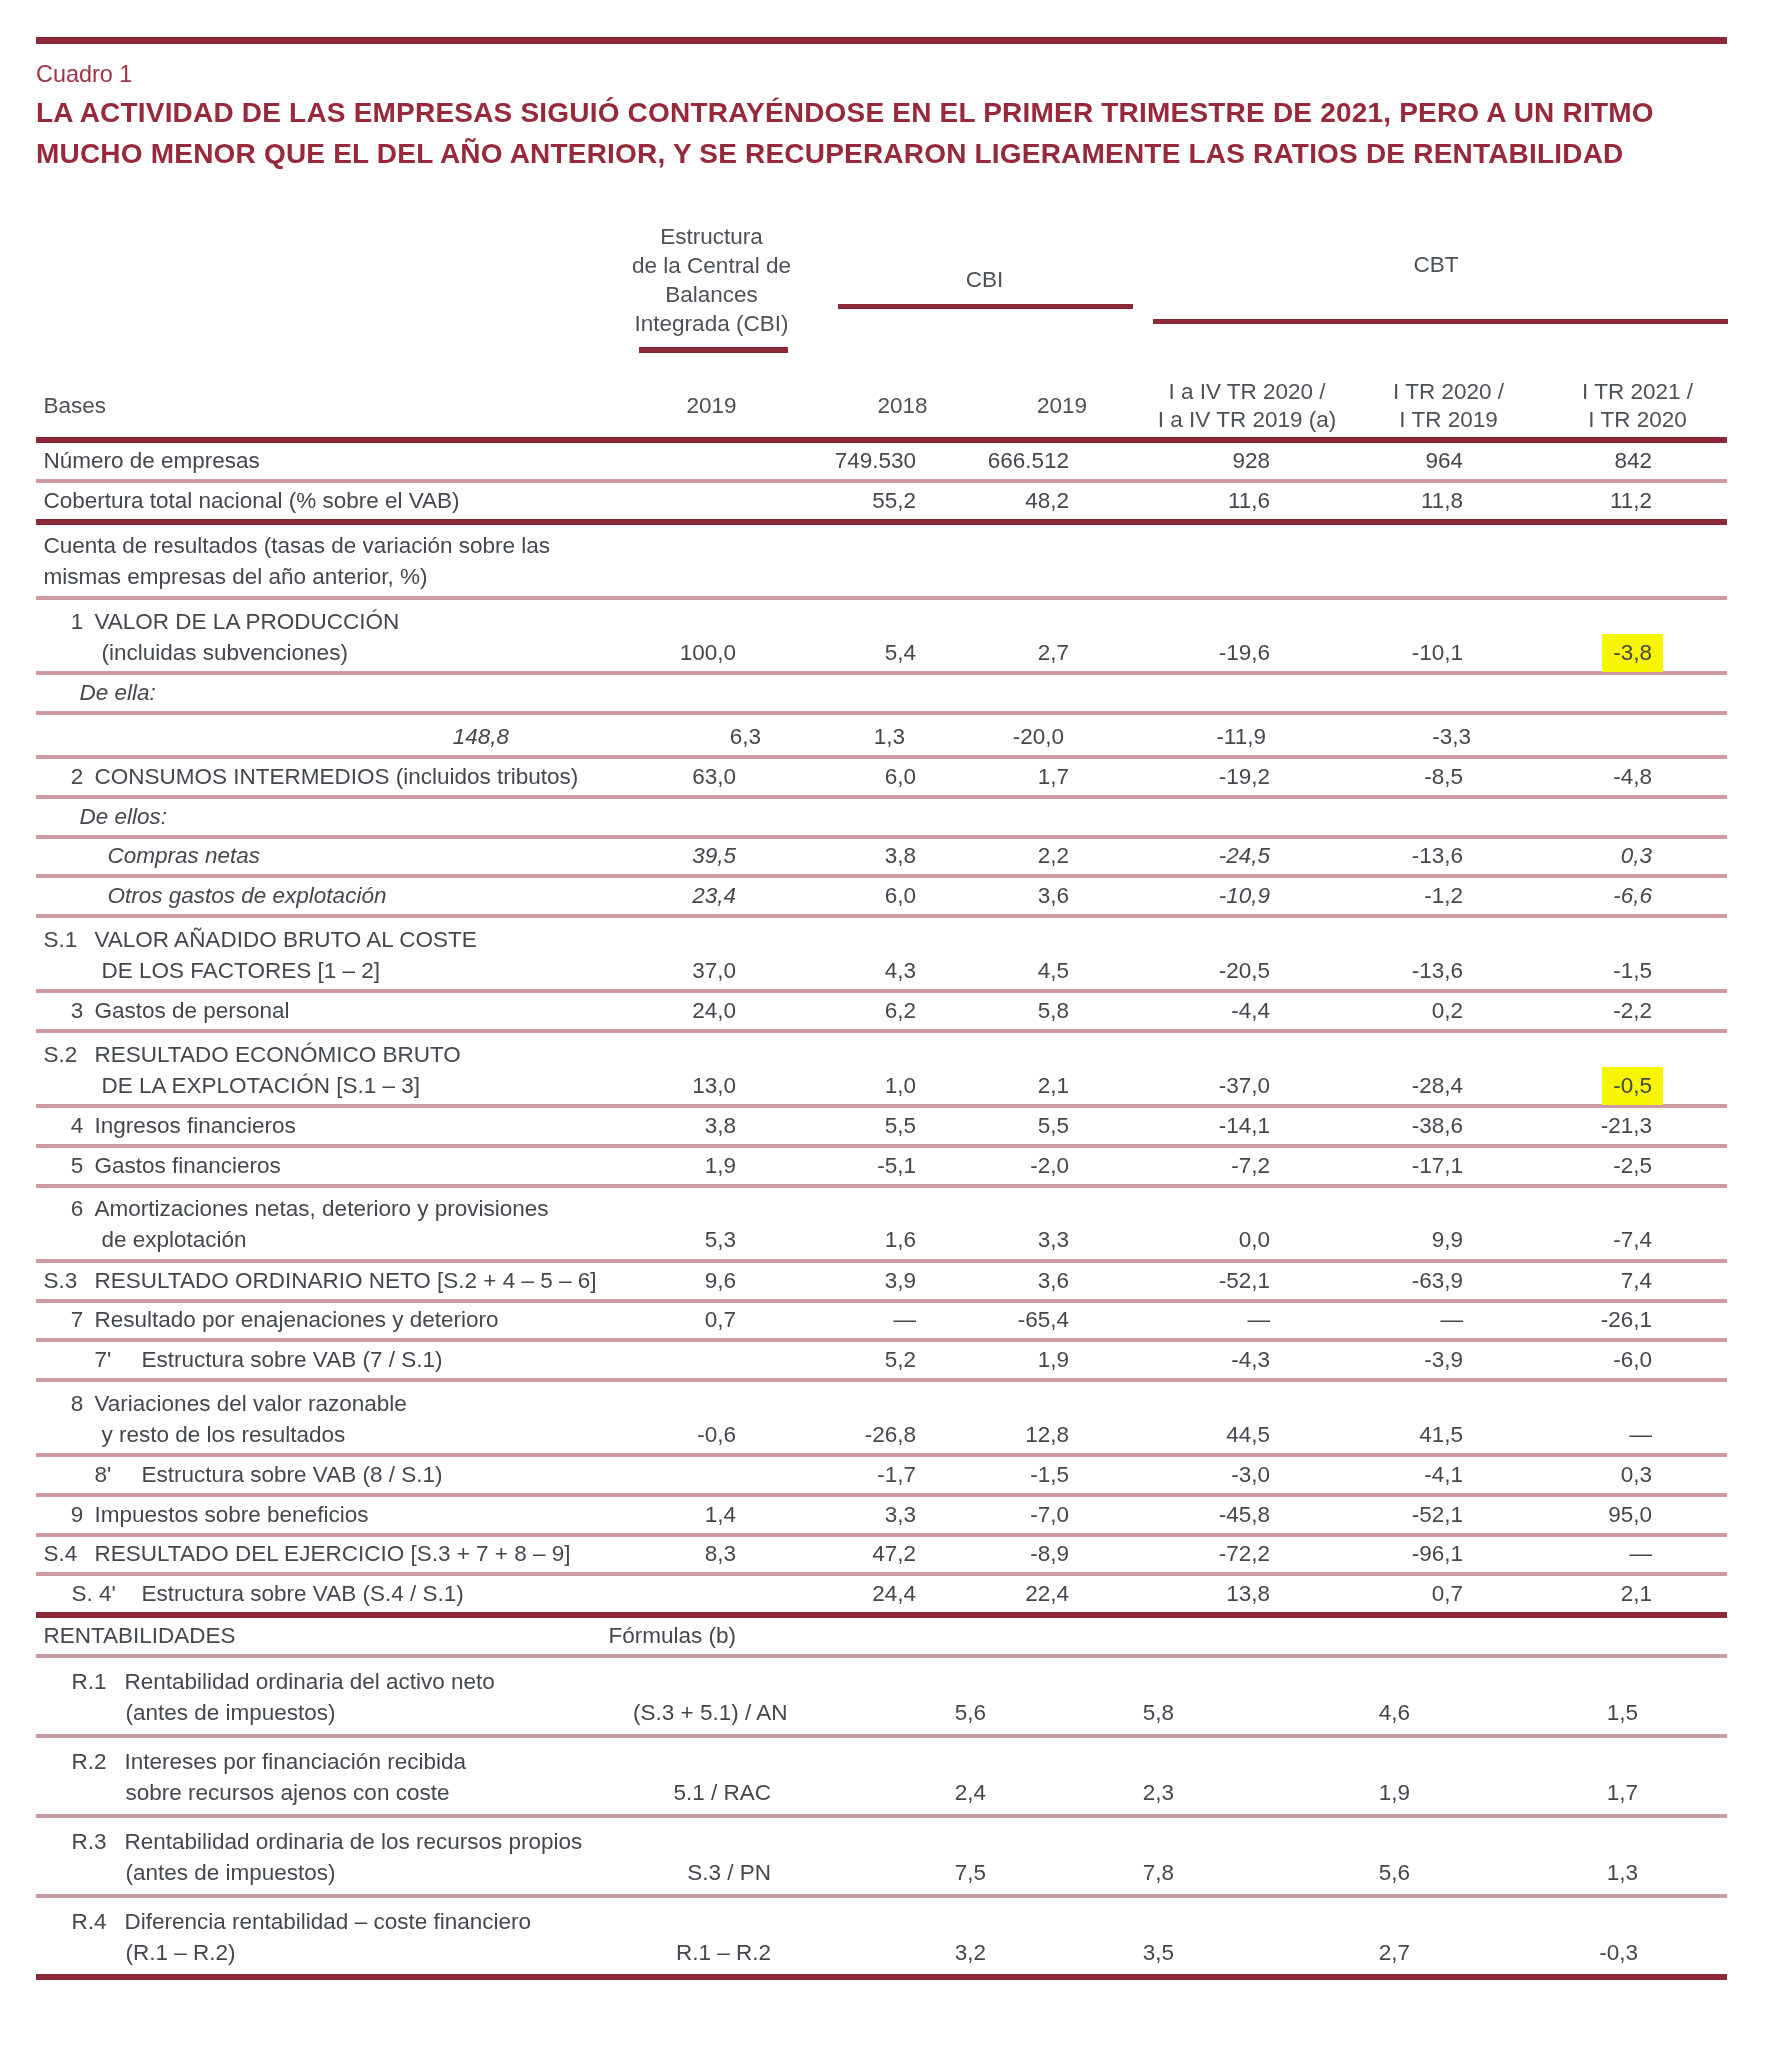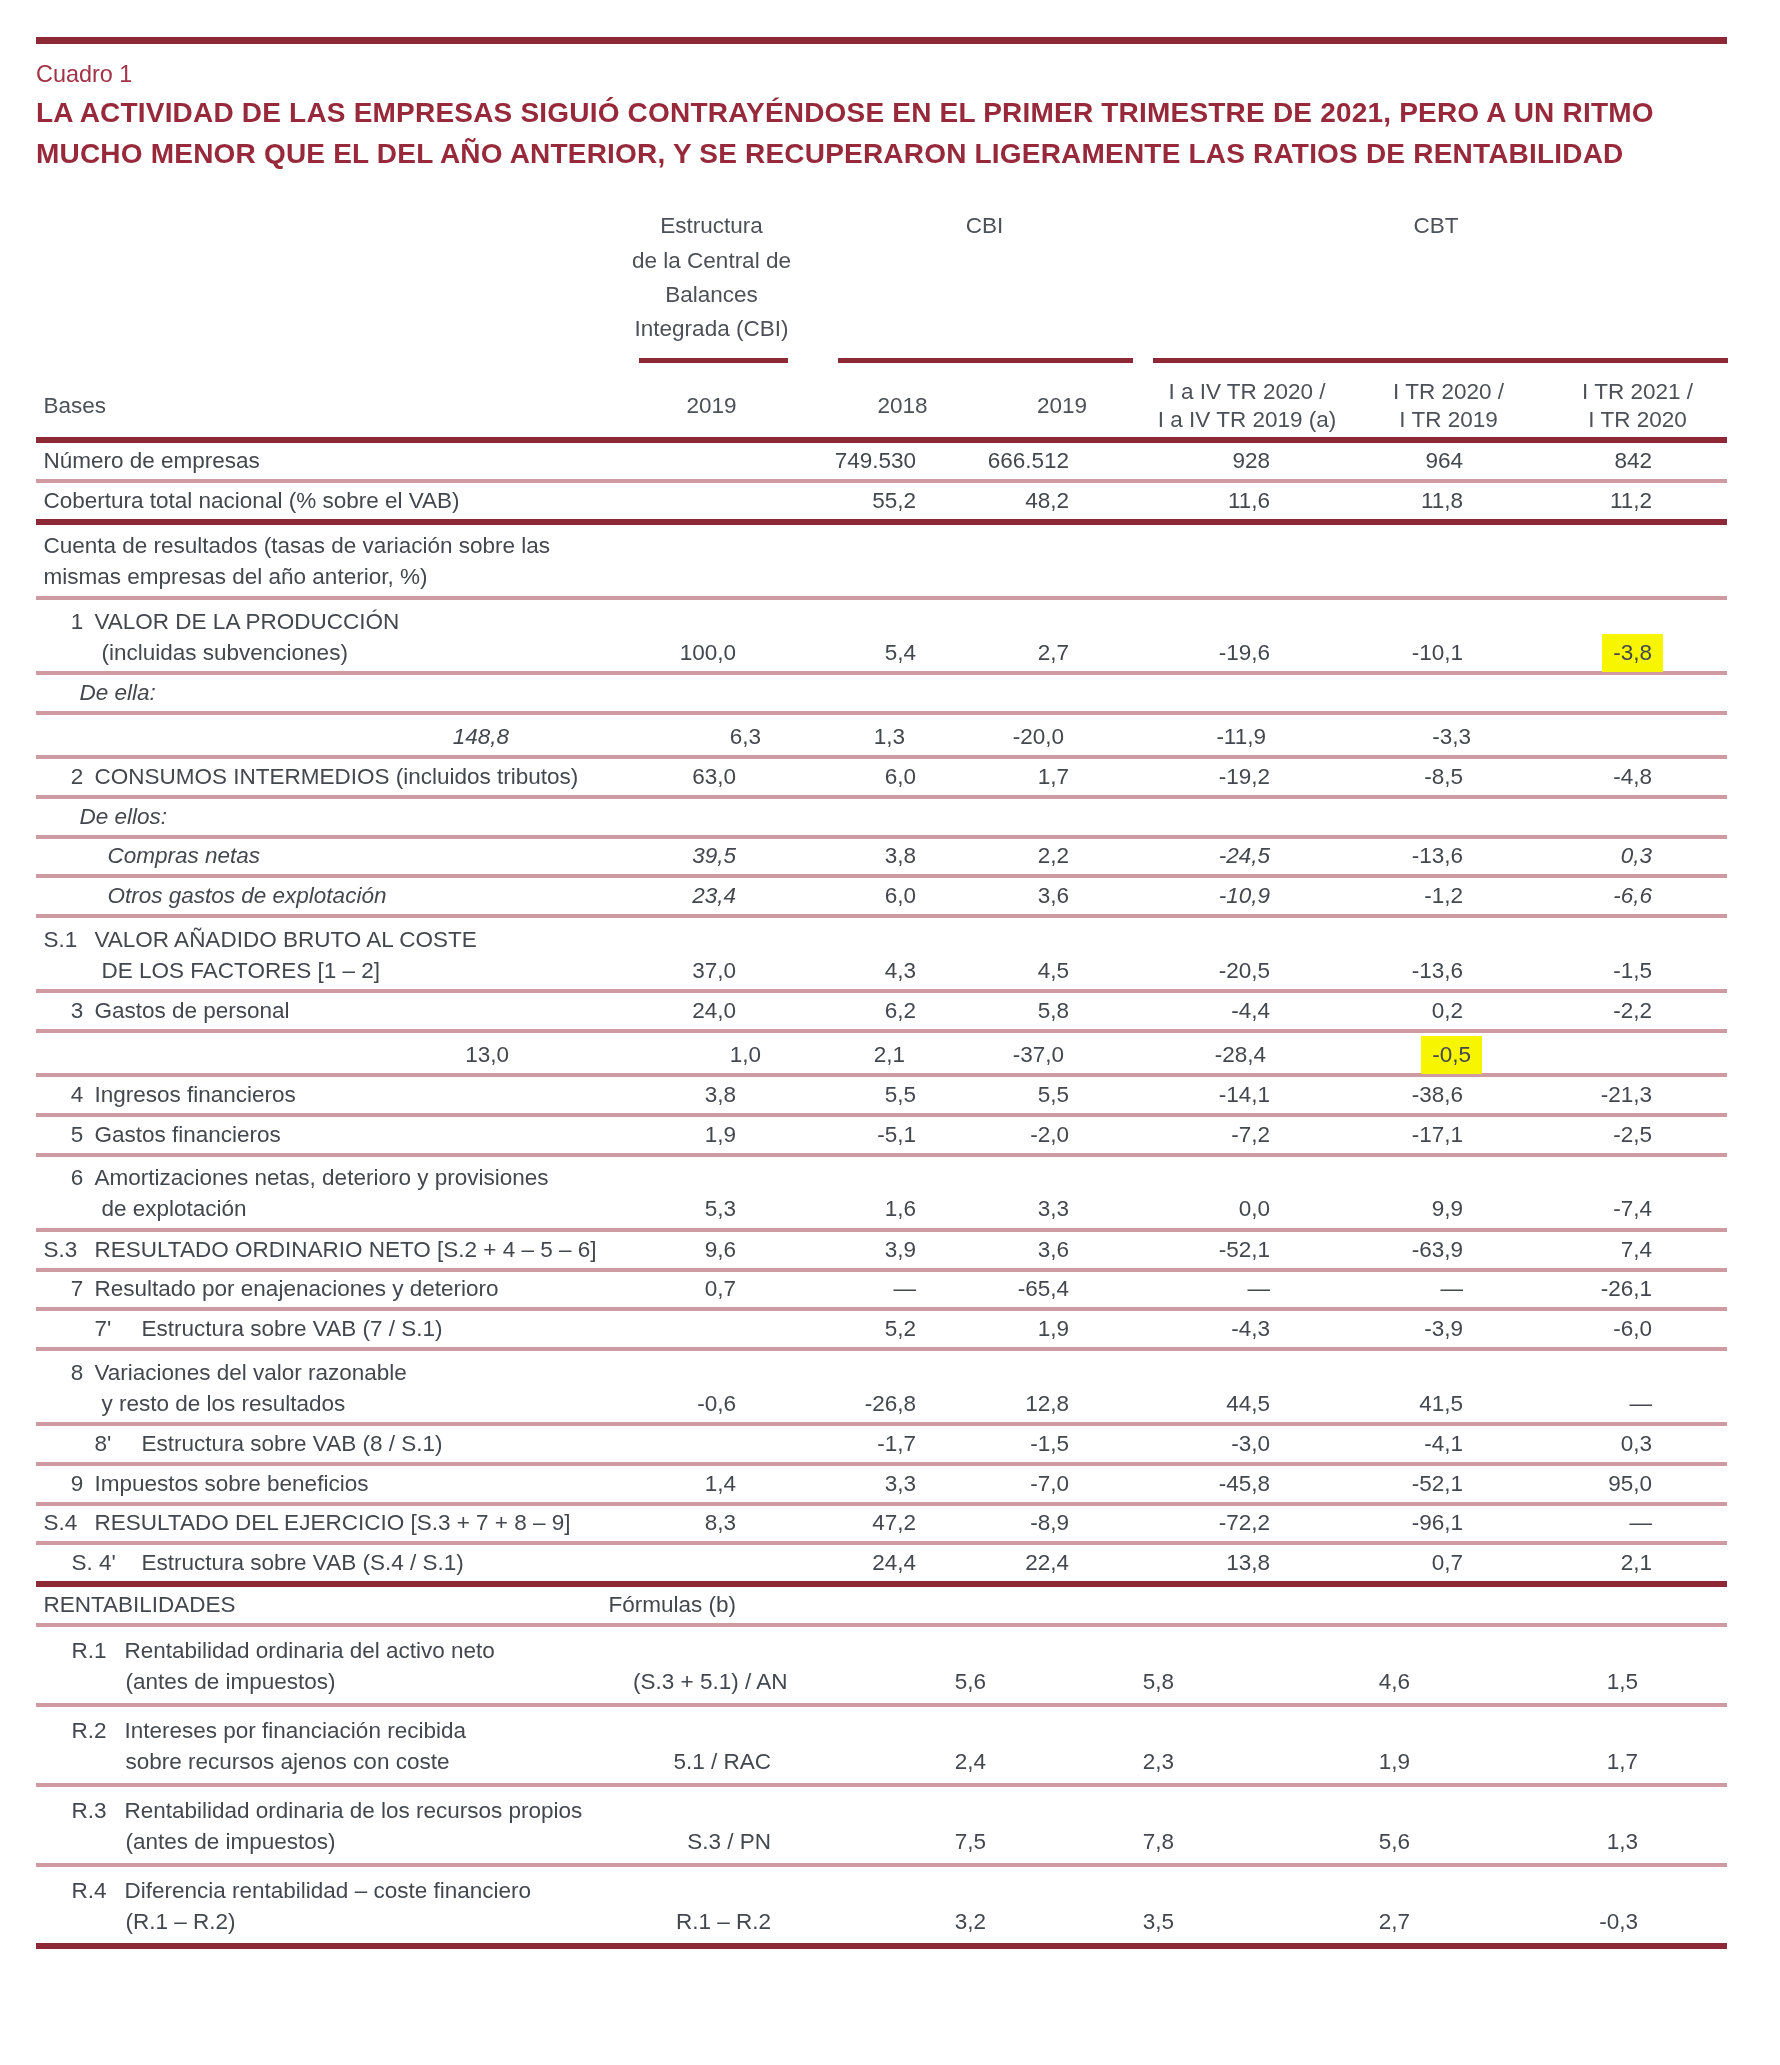--- a/index.html
+++ b/index.html
@@ -18,21 +18,21 @@
   }
   .doc{margin-left:36px;width:1691px;}
   .top-rule{margin-top:37px;height:6.6px;background:var(--rule-dark);}
   .cuadro{margin-top:15px;font-size:23.4px;line-height:30px;color:var(--accent);}
   .title{margin-top:3.7px;font-size:28px;line-height:41px;font-weight:bold;color:var(--title);letter-spacing:0.2px;}
 
   .grid{display:grid;grid-template-columns:562px 227px 155px 164px 206px 197px 181px;}
 
   
   .hdrA{margin-top:37px;height:152px;align-items:end;}
-  .hdrA .gcell{display:flex;flex-direction:column;justify-content:space-between;height:100%;}
+  .hdrA .gcell{display:flex;flex-direction:column;justify-content:center;height:100%;}
   .hdr-gray{font-size:22.5px;line-height:29px;color:#4c5057;text-align:center;white-space:nowrap;}
   .grp-rule{height:5.6px;background:var(--rule-dark);margin-top:9.4px;}
   .r-estr{margin:9.4px 37px 0 41px;}
   .r-cbi{margin:9.4px 11.2px 0 13px;}
   .r-cbt{margin:9.4px 0 0 9.4px;}
   .span-cbi{grid-column:3/5;}
   .span-cbt{grid-column:5/8;gap:30px;}
 
   .hdrB{height:80px;align-items:end;border-bottom:6.6px solid var(--rule-dark);}
   .hdrB .hc{font-size:22.5px;line-height:28px;color:#4c5057;text-align:center;}
@@ -283,20 +283,29 @@
           </div>
         </div>
         <div class="cell val c1">24,0</div>
         <div class="cell val c2">6,2</div>
         <div class="cell val c3">5,8</div>
         <div class="cell val c4">-4,4</div>
         <div class="cell val c5">0,2</div>
         <div class="cell val c6">-2,2</div>
       </div>
       <div class="grid row b-thin h-d">
+        <div class="cell label">
+          <div class="line sx">
+            <span class="pref">S.2</span>
+            <span>RESULTADO ECONÓMICO BRUTO</span>
+          </div>
+          <div class="line cont62">
+            <span>DE LA EXPLOTACIÓN [S.1 – 3]</span>
+          </div>
+        </div>
         <div class="cell val c1">13,0</div>
         <div class="cell val c2">1,0</div>
         <div class="cell val c3">2,1</div>
         <div class="cell val c4">-37,0</div>
         <div class="cell val c5">-28,4</div>
         <div class="cell val c6"><span class="hl-box">-0,5</span></div>
       </div>
       <div class="grid row b-thin">
         <div class="cell label">
           <div class="line num">

